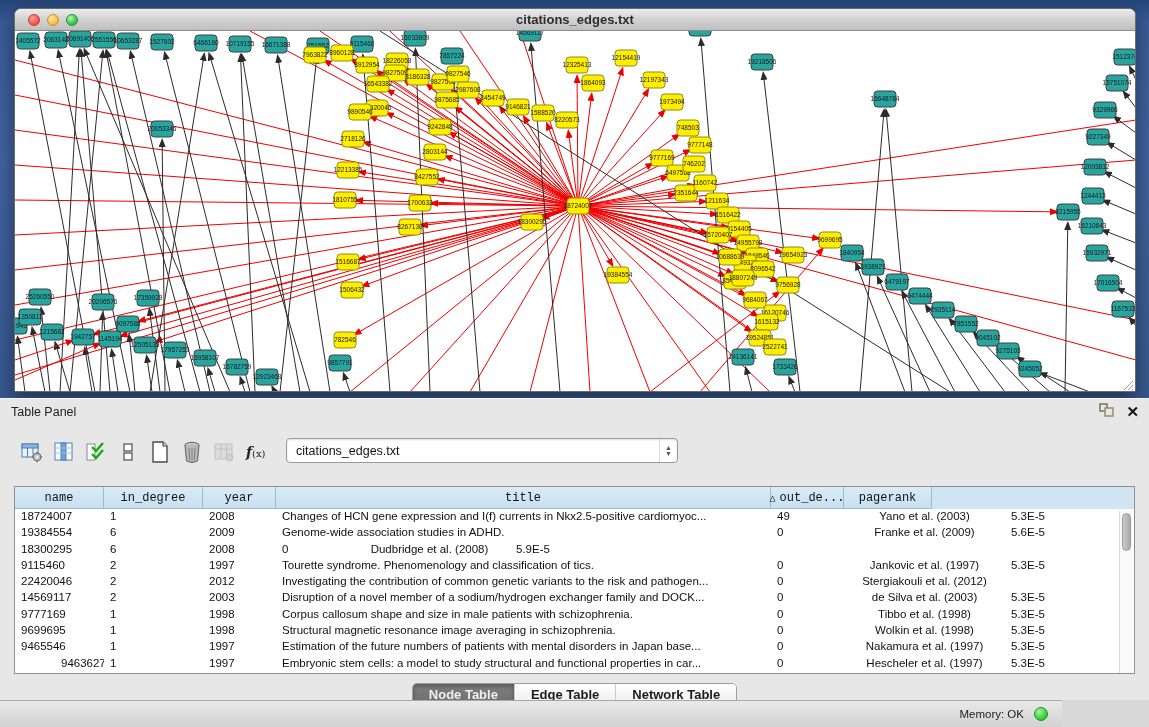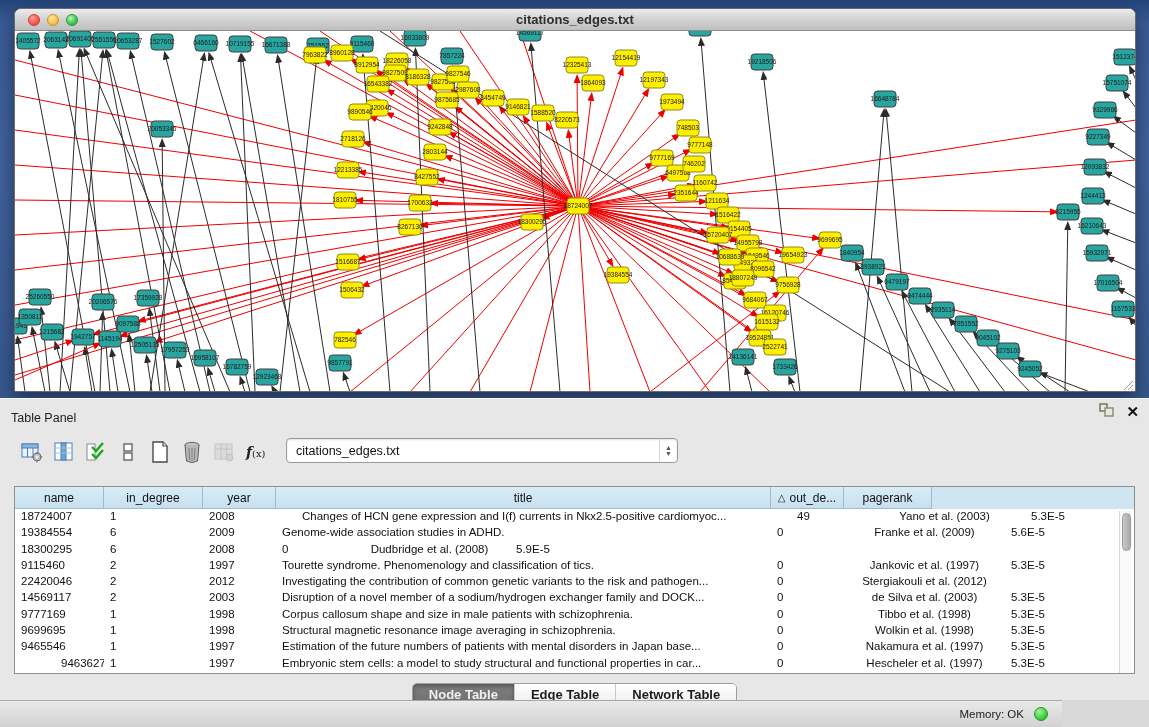--- a/index.html
+++ b/index.html
@@ -21,21 +21,21 @@
   .light { width:12px; height:12px; border-radius:50%; }
   .light.r { background:radial-gradient(circle at 35% 30%, #ff9d97, #f85850 60%, #d5403a); border:1px solid #c33d34;}
   .light.y { background:radial-gradient(circle at 35% 30%, #ffe9a8, #fdbf45 60%, #e09f22); border:1px solid #c9951f;}
   .light.g { background:radial-gradient(circle at 35% 30%, #b8f3b0, #3cc753 60%, #26a63c); border:1px solid #23963a;}
   .client { position:relative; width:1120px; height:360px; background:#ffffff; overflow:hidden; }
   .client svg { display:block; }
 
   
   .panel { position:absolute; left:0; top:398px; width:1149px; height:302px;
     background:#e7e7e7; border-top:1px solid #f6f6f6; }
-  .panel-hdr { position:relative; height:26px; display:flex; align-items:flex-end; }
+  .panel-hdr { position:relative; height:26px; display:flex; align-items:center; }
   .panel-title { margin-left:11px; font-size:12.5px; color:#222; }
   .panel-hdr .hdr-btns { position:absolute; right:10px; top:4px; display:flex; align-items:center; gap:12px; }
   .xbtn { font-size:15px; font-weight:bold; color:#111; line-height:16px; cursor:default; }
 
   .toolbar { position:absolute; left:0; top:36px; height:34px; width:100%;
     display:flex; align-items:center; }
   .tool { width:27px; height:26px; display:flex; align-items:center; justify-content:center; margin-right:5px; }
   .tool:first-child { margin-left:18px; }
   .fx { font-size:14px; color:#222; font-family:"DejaVu Serif", serif; margin:0 4px; }
   .fx i { font-style:italic; font-weight:bold; }
@@ -45,21 +45,21 @@
     box-shadow:inset 0 1px 2px rgba(0,0,0,.12); }
   .combo .val { flex:1; font-size:12.5px; color:#111; padding-left:9px; }
   .combo .steppers { width:18px; display:flex; flex-direction:column; align-items:center;
     justify-content:center; line-height:6px; color:#555; font-size:7px; border-left:1px solid #d6d6d6; height:100%; }
 
   .tblwrap { position:absolute; left:14px; top:87px; width:1121px; height:188px;
     background:#fff; border:1px solid #8f8f8f; }
   .thead { display:flex; height:22px; background:#cfe5f2; }
   .th { border-right:1px solid #9bbccd; border-bottom:1px solid #9bbccd;
     font-size:12px; color:#111; display:flex; align-items:center; justify-content:center; gap:4px;
-    background:linear-gradient(180deg,#d9ecf7,#c7e0ef); }
+    background:linear-gradient(180deg,#d9ecf7,#c7e0ef);font-family:Liberation Mono, monospace; }
   .th .sortglyph { font-size:10px; color:#222; }
   .tbody { position:absolute; left:0; top:22px; right:16px; bottom:0; overflow:hidden; }
   .tr { display:flex; height:16.3px; }
   .td { font-size:11.5px; color:#101010; white-space:nowrap; overflow:hidden;
     padding:1px 0 0 6px; }
   .td.center { text-align:center; padding-left:0; }
   .vscroll { position:absolute; right:2px; top:24px; width:13px; height:162px;
     background:#fafafa; border-left:1px solid #d9d9d9; }
   .vthumb { position:absolute; left:2px; top:2px; width:9px; height:38px; border-radius:5px;
     background:linear-gradient(90deg,#c9c9c9,#a9a9a9); border:1px solid #9b9b9b; }
@@ -856,21 +856,21 @@
         </div>
         <div class="th" style="width: 88px;">
           <span>pagerank</span>
         </div>
       </div>
     <div class="tbody" id="tbody">
         <div class="tr">
           <div class="td" style="width: 89px;">18724007</div>
           <div class="td" style="width: 99px;">1</div>
           <div class="td" style="width: 73px;">2008</div>
-          <div class="td" style="width: 495px; margin-left: 20px;">Changes of HCN gene expression and I(f) currents in Nkx2.5-positive cardiomyoc...</div>
+          <div class="td" style="width: 495px;">Changes of HCN gene expression and I(f) currents in Nkx2.5-positive cardiomyoc...</div>
           <div class="td" style="width: 73px;">49</div>
           <div class="td center" style="width: 161px;">Yano et al. (2003)</div>
           <div class="td" style="width: 88px;">5.3E-5</div>
         </div>
         <div class="tr">
           <div class="td" style="width: 89px;">19384554</div>
           <div class="td" style="width: 99px;">6</div>
           <div class="td" style="width: 73px;">2009</div>
           <div class="td" style="width: 495px;">Genome-wide association studies in ADHD.</div>
           <div class="td" style="width: 73px;">0</div>

